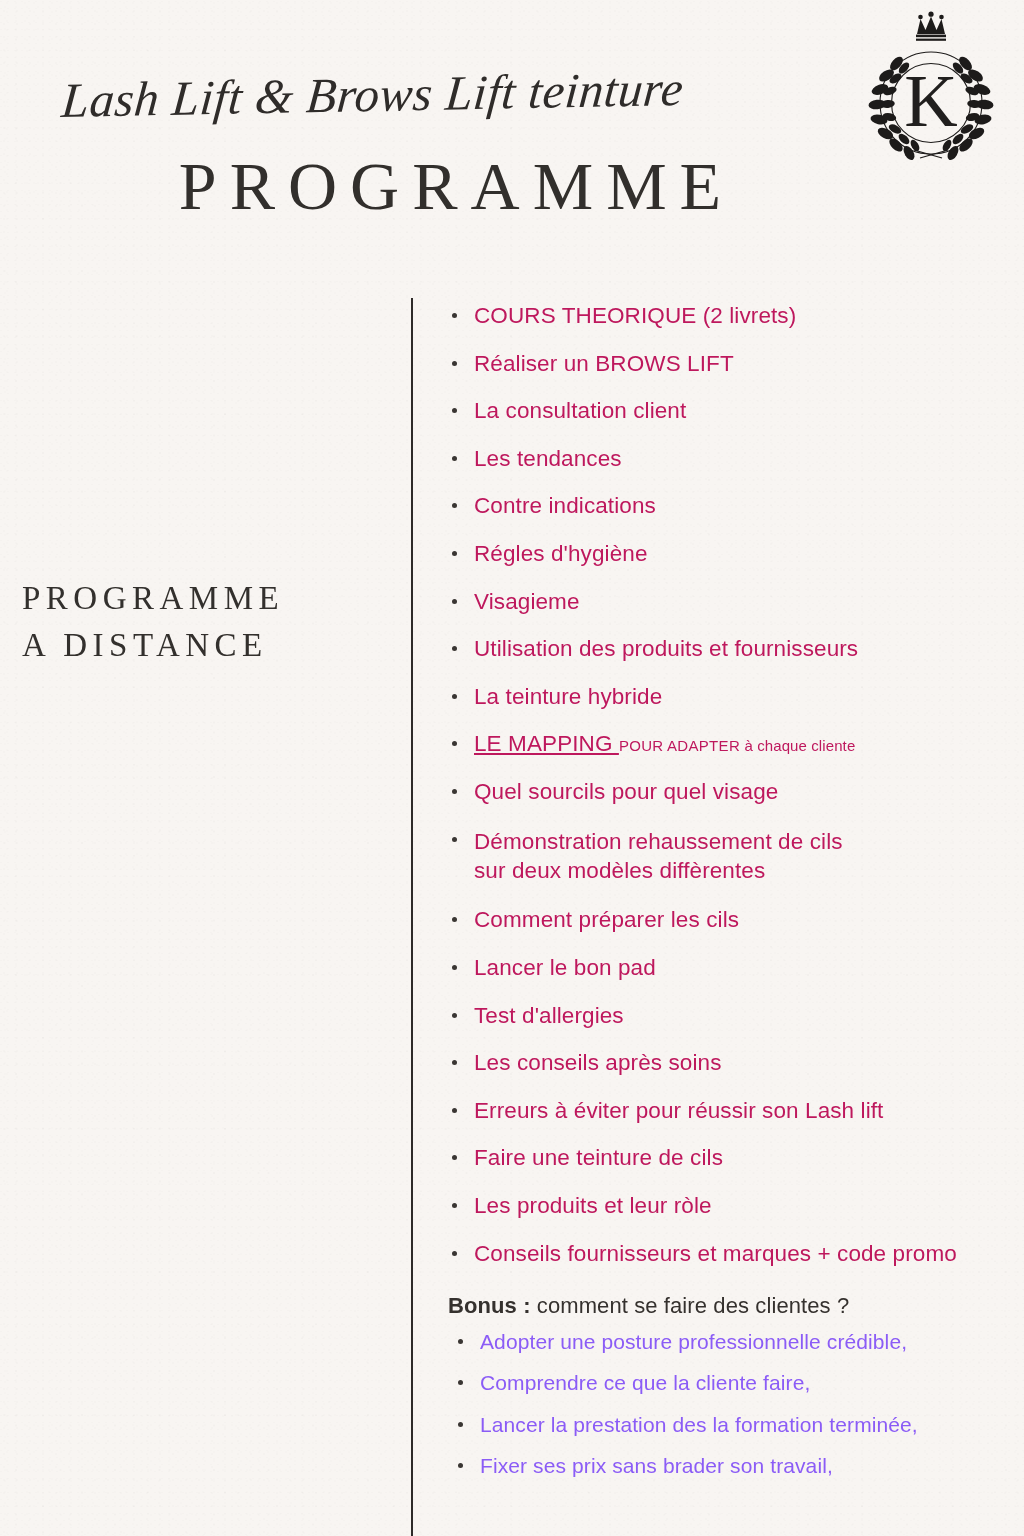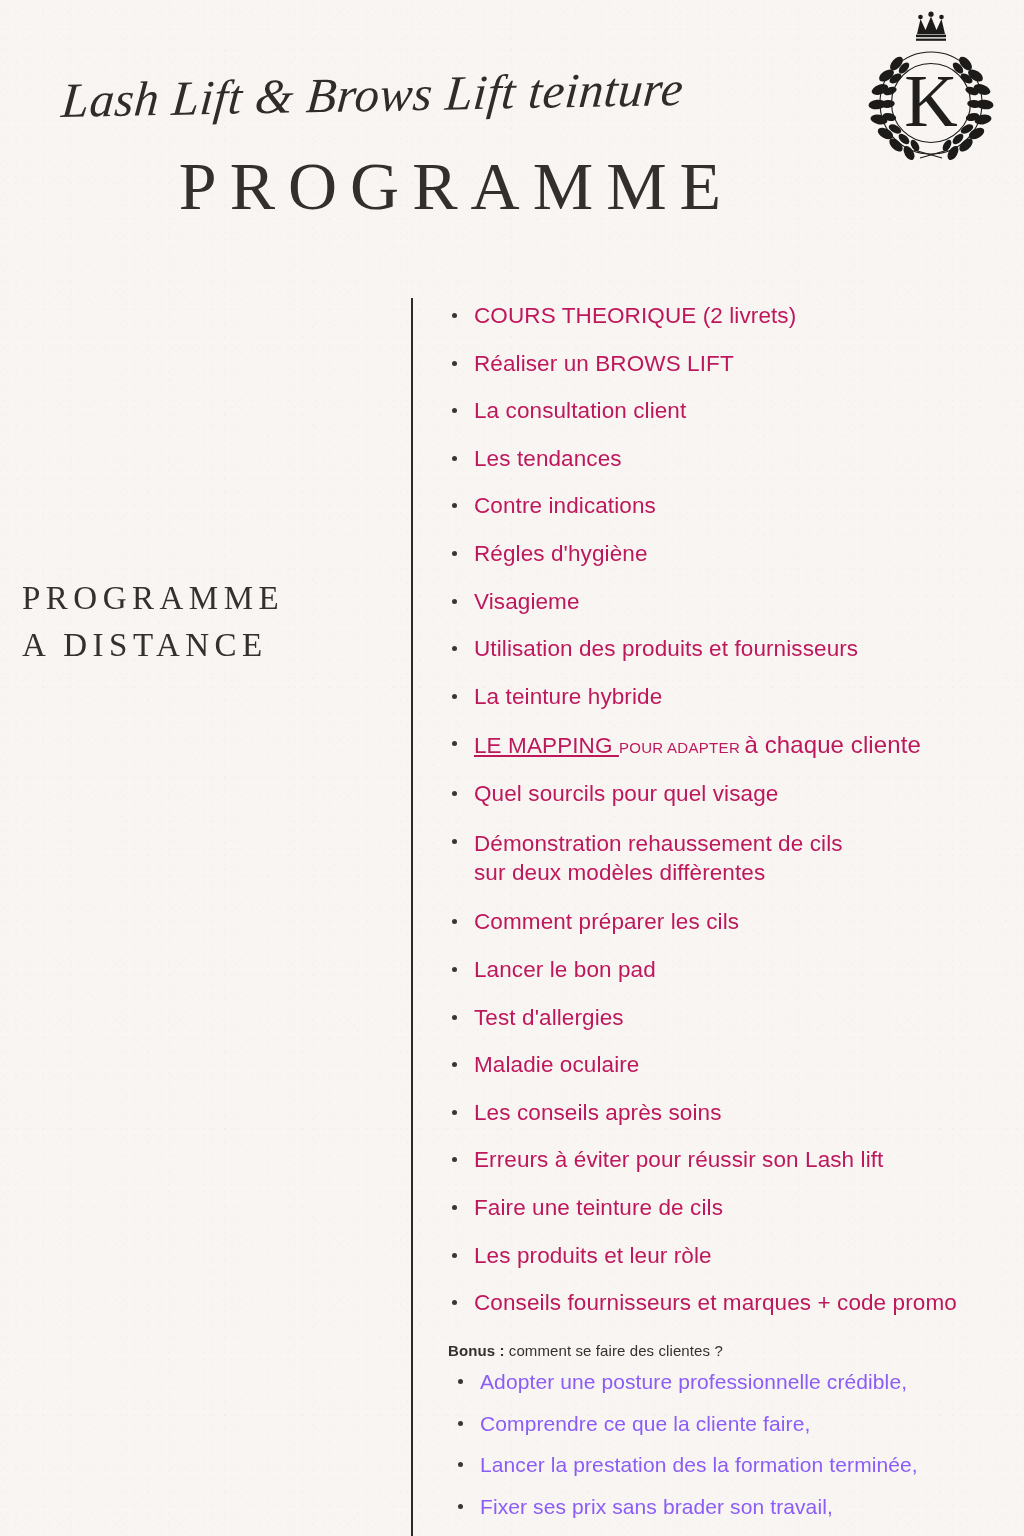--- a/index.html
+++ b/index.html
@@ -131,25 +131,25 @@
     top: 10px;
     width: 5px;
     height: 5px;
     border-radius: 50%;
     background: #3a3633;
   }
   ul.plist > li.two-line { line-height: 1.32; }
 
   .sz-lg  { font-size: 22.5px; text-decoration: underline; }
   .sz-sm  { font-size: 15px; letter-spacing: .3px; }
-  .sz-md  { font-size: 24px; text-align: right; }
+  .sz-md  { font-size: 15px; text-align: right; }
 
   
   .bonus-head {
-    font-size: 15px;
+    font-size: 22px;
     color: #35312e;
     margin: 26px 0 11px 4px;
     letter-spacing: .1px;
   }
   .bonus-head .b { font-weight: bold; }
 
   ul.blist {
     list-style: none;
     margin: 0;
     padding: 0;
@@ -285,21 +285,20 @@
     <li><span>Quel sourcils pour quel visage</span></li>
 
     <li class="two-line">
       <span>Démonstration rehaussement de cils</span><br>
       <span>sur deux modèles diffèrentes</span>
     </li>
 
     <li><span>Comment préparer les cils</span></li>
     <li><span>Lancer le bon pad</span></li>
     <li><span>Test d'allergies</span></li>
-    <li><span>Maladie oculaire</span></li>
     <li><span>Les conseils après soins</span></li>
     <li><span>Erreurs à éviter pour réussir son Lash lift</span></li>
     <li><span>Faire une teinture de cils</span></li>
     <li><span>Les produits et leur ròle</span></li>
     <li><span>Conseils fournisseurs et marques + code promo</span></li>
   </ul>
 
   <div class="bonus-head"><span class="b">Bonus :</span><span> comment se faire des clientes ?</span></div>
 
   <ul class="blist">

